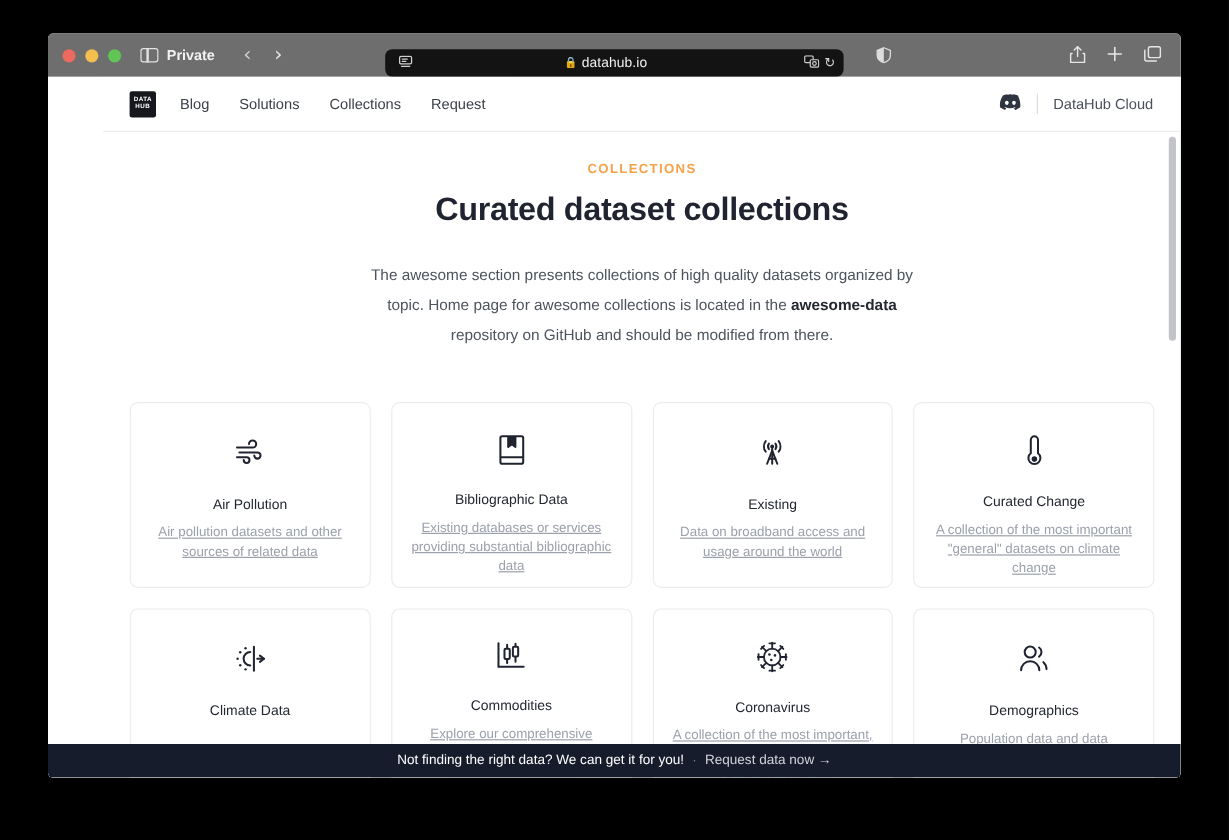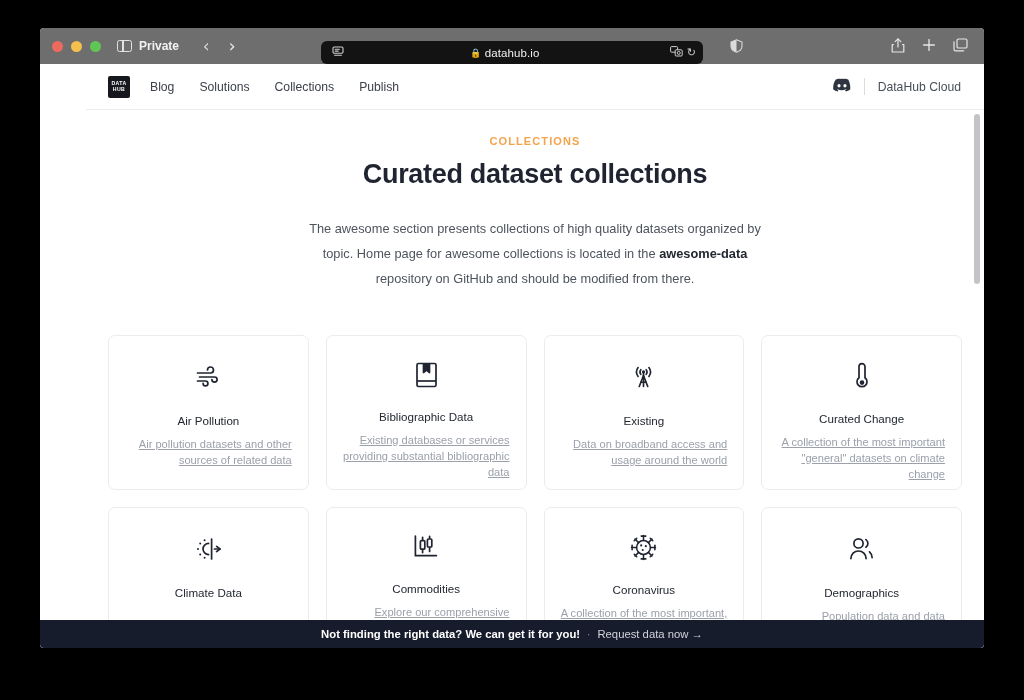--- a/index.html
+++ b/index.html
@@ -136,21 +136,21 @@
     display: grid;
     grid-template-columns: repeat(4, 1fr);
     gap: 17px;
   }
   .card {
     border: 1px solid #ececec;
     border-radius: 7px;
     background: #fff;
     height: 155px;
     padding: 26px 16px 10px;
-    text-align: right;
+    text-align: center;
     display: flex; flex-direction: column; align-items: center;
   }
   .card-icon {
     height: 30px; display: flex; align-items: center; justify-content: center;
     color: #1f2430;
   }
   .card-title {
     margin-top: 22px;
     font-size: 11.6px; color: #222730;
   }
@@ -162,21 +162,21 @@
   
   #banner {
     position: absolute;
     left: 0; right: 0; bottom: 0;
     height: 28px;
     background: #171c2c;
     display: flex; align-items: center; justify-content: center;
     gap: 7px;
     z-index: 5;
   }
-  #banner-main { color: #ffffff; font-size: 11.3px; font-weight: bold; }
+  #banner-main { color: #ffffff; font-size: 11.3px; font-weight: normal; }
   #banner-sep { color: #8a909e; font-size: 10px; }
   #banner-cta { color: #cfd3da; font-size: 11.3px; }
 
   
   #scrollbar-track {
     position: absolute; right: 2px; top: 46px; bottom: 28px;
     width: 9px;
   }
   #scrollbar-thumb {
     position: absolute; right: 2px; top: 4px;
@@ -260,21 +260,21 @@
   <div id="page">
 
     <div id="site-nav">
       <div id="logo">
         <span>DATA</span>
         <span>HUB</span>
       </div>
       <a class="nav-link">Blog</a>
       <a class="nav-link">Solutions</a>
       <a class="nav-link">Collections</a>
-      <a class="nav-link">Publish</a>
+      <a class="nav-link">Request</a>
 
       <div id="nav-right">
         <span id="discord-icon">
           <svg width="18" height="14" viewBox="0 0 20 15" fill="#2e3440">
             <path d="M16.9 1.5A15.6 15.6 0 0 0 13 0.3l-.2.4a14.6 14.6 0 0 0-5.6 0L7 .3A15.6 15.6 0 0 0 3.1 1.5C.6 5.2-.1 8.8.3 12.4a15.8 15.8 0 0 0 4.8 2.4l1-1.6a10 10 0 0 1-1.6-.8l.4-.3a11.2 11.2 0 0 0 9.6 0l.4.3c-.5.3-1 .6-1.6.8l1 1.6a15.8 15.8 0 0 0 4.8-2.4c.5-4.2-.6-7.8-2.2-10.9zM6.7 10.2c-.9 0-1.7-.9-1.7-1.9s.8-1.9 1.7-1.9 1.7.9 1.7 1.9-.8 1.9-1.7 1.9zm6.6 0c-.9 0-1.7-.9-1.7-1.9s.8-1.9 1.7-1.9 1.7.9 1.7 1.9-.8 1.9-1.7 1.9z"></path>
           </svg>
         </span>
         <span id="nav-divider"></span>
         <a id="cloud-link">DataHub Cloud</a>
       </div>

